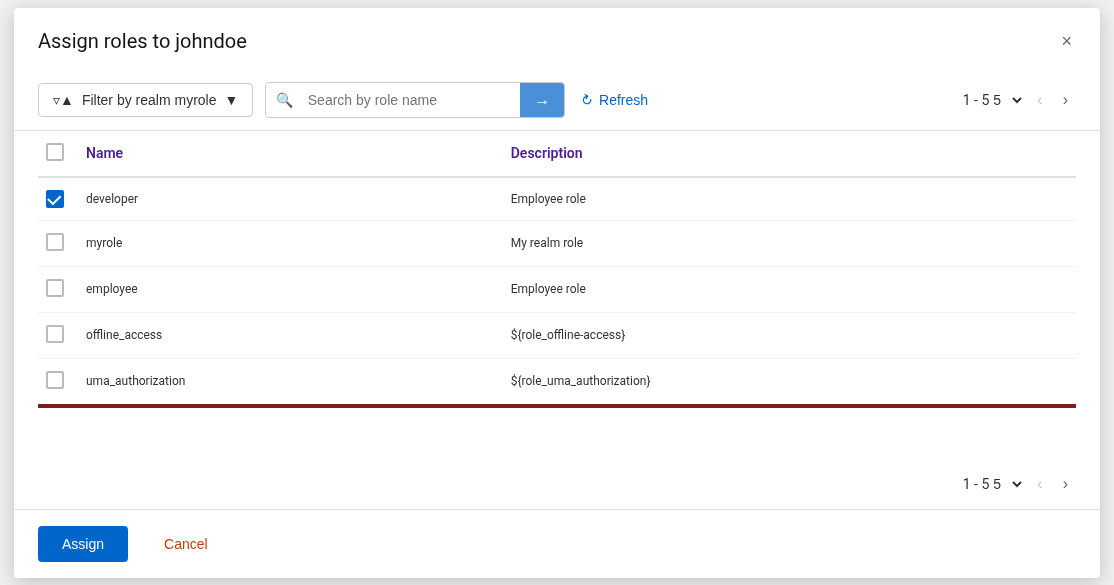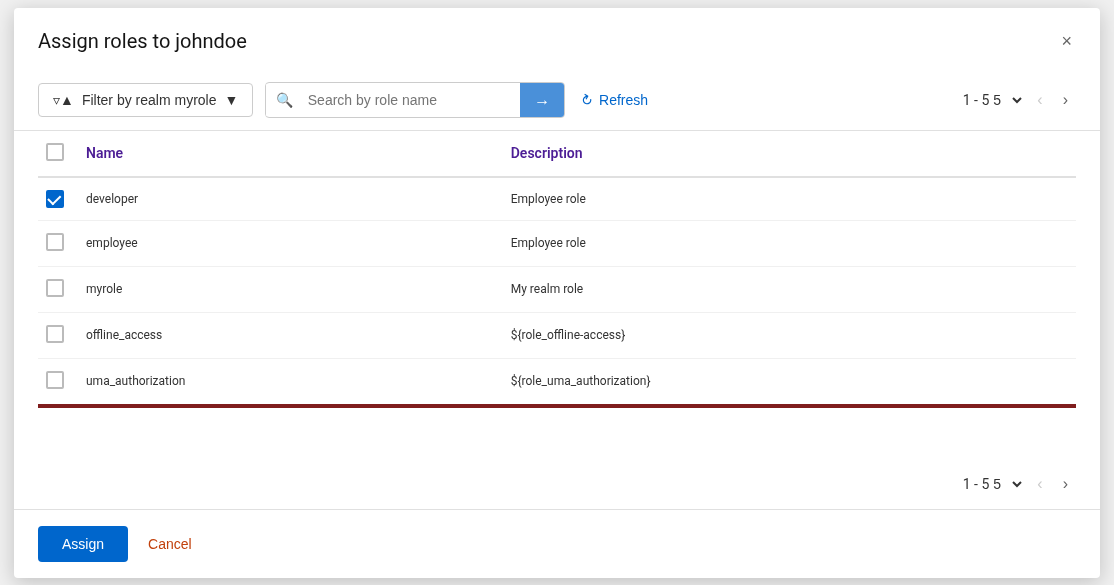--- a/index.html
+++ b/index.html
@@ -198,21 +198,21 @@
     .bottom-pagination {
       display: flex;
       justify-content: flex-end;
       align-items: center;
       padding: 12px 24px;
       gap: 4px;
     }
     .footer {
       display: flex;
       align-items: center;
-      gap: 16px;
+      gap: 32px;
       padding: 16px 24px;
       border-top: 1px solid #e0e0e0;
     }
     .assign-btn {
       background: #0066cc;
       color: white;
       border: none;
       border-radius: 4px;
       padding: 10px 24px;
       font-size: 14px;
@@ -287,27 +287,27 @@
         </tr>
       </thead>
       <tbody id="table-body">
       <tr class="data-row">
             <td class="checkbox-cell"><div class="custom-checkbox checked"></div></td>
             <td>developer</td>
             <td>Employee role</td>
           </tr>
           <tr class="data-row">
             <td class="checkbox-cell"><div class="custom-checkbox"></div></td>
+            <td>myrole</td>
+            <td>My realm role</td>
+          </tr>
+          <tr class="data-row">
+            <td class="checkbox-cell"><div class="custom-checkbox"></div></td>
             <td>employee</td>
             <td>Employee role</td>
-          </tr>
-          <tr class="data-row">
-            <td class="checkbox-cell"><div class="custom-checkbox"></div></td>
-            <td>myrole</td>
-            <td>My realm role</td>
           </tr>
           <tr class="data-row">
             <td class="checkbox-cell"><div class="custom-checkbox"></div></td>
             <td>offline_access</td>
             <td>${role_offline-access}</td>
           </tr>
           <tr class="data-row">
             <td class="checkbox-cell"><div class="custom-checkbox"></div></td>
             <td>uma_authorization</td>
             <td>${role_uma_authorization}</td>

